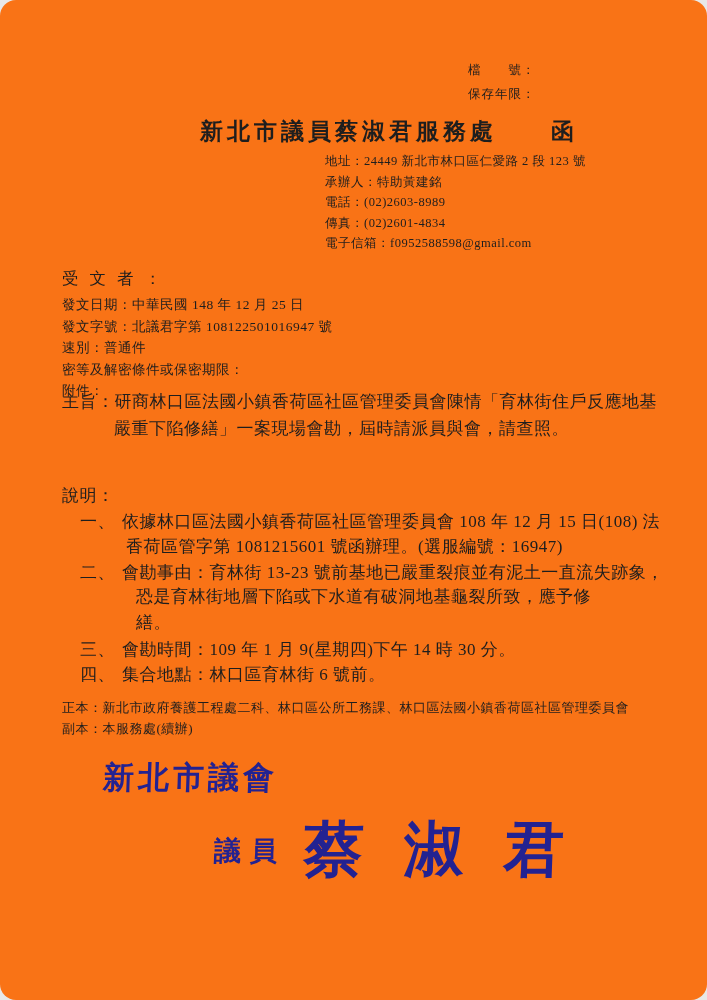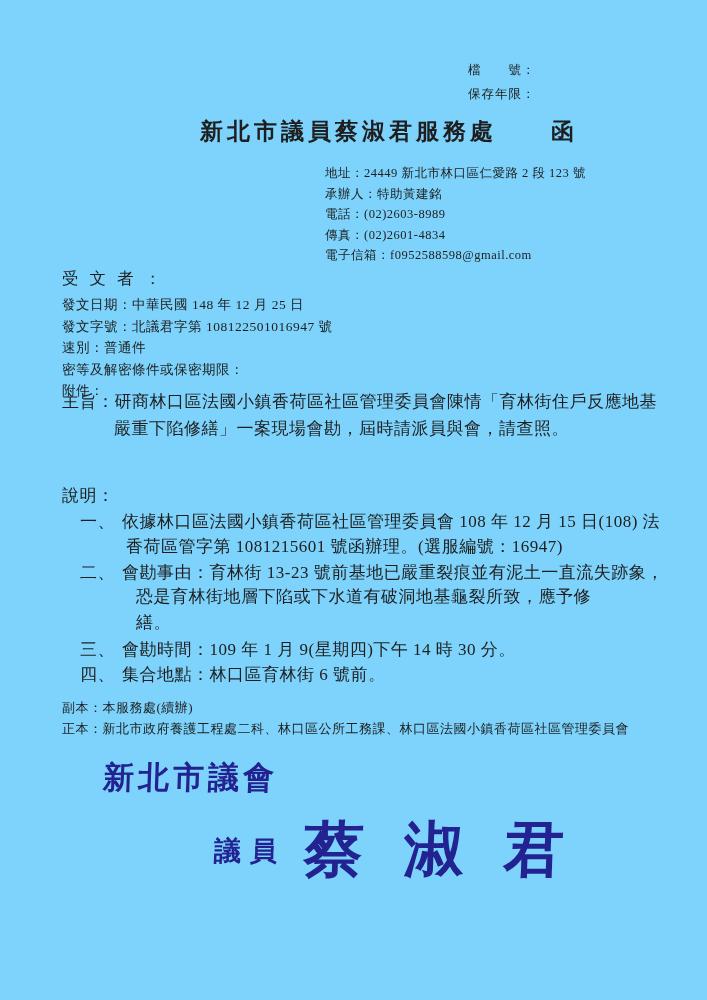--- a/index.html
+++ b/index.html
@@ -1,36 +1,37 @@
 <!DOCTYPE html>
 <html><head>
 <meta charset="utf-8">
 <style>
   * { margin:0; padding:0; box-sizing:border-box; }
   html,body { background:#e8e8e8; }
   .page {
     position:relative;
     width:707px; height:1000px;
     margin:0 auto;
-    background:#7dd3fc;
+    background:#f97316;
     font-family:"Liberation Serif","DejaVu Serif",serif;
     color:#1e1e1e;
     overflow:hidden;
+    border-radius:16px;
   }
   
   .file-block { position:absolute; left:468px; top:58px; }
   .file-block div { font-size:12.5px; line-height:24px; letter-spacing:1px; }
   
   .doc-title {
     position:absolute; left:200px; top:116px;
     font-size:23px; font-weight:700; letter-spacing:4px;
     white-space:nowrap;
   }
   
-  .sender { position:absolute; left:325px; top:151px;margin-top:12px; }
+  .sender { position:absolute; left:325px; top:151px; }
   .sender div { font-size:12.5px; line-height:20.6px; letter-spacing:0.5px; }
   
   .recipient {
     position:absolute; left:62px; top:268px;
     font-size:16.5px; letter-spacing:11px; font-weight:500;
   }
   
   .docinfo { position:absolute; left:62px; top:294px; }
   .docinfo div { font-size:13.5px; line-height:21.6px; letter-spacing:0.5px; }
   
@@ -113,22 +114,22 @@
     <div class="l marker-line"><span class="marker">二、</span><span>會勘事由：育林街 13-23 號前基地已嚴重裂痕並有泥土一直流失跡象，</span></div>
     <div class="l ind2">恐是育林街地層下陷或下水道有破洞地基龜裂所致，應予修</div>
     <div class="l ind2">繕。</div>
 
     <div class="l marker-line"><span class="marker">三、</span><span>會勘時間：109 年 1 月 9(星期四)下午 14 時 30 分。</span></div>
 
     <div class="l marker-line"><span class="marker">四、</span><span>集合地點：林口區育林街 6 號前。</span></div>
   </div>
 
   <div class="copies">
+    <div>正本：新北市政府養護工程處二科、林口區公所工務課、林口區法國小鎮香荷區社區管理委員會</div>
     <div>副本：本服務處(續辦)</div>
-    <div>正本：新北市政府養護工程處二科、林口區公所工務課、林口區法國小鎮香荷區社區管理委員會</div>
   </div>
 
   <div class="council ink" style="color: rgb(35, 34, 145);">新北市議會</div>
 
   <div class="sig-row">
     <span class="signer-title ink" style="color: rgb(35, 34, 145);">議員</span>
     <span class="signer-name ink" style="color: rgb(35, 34, 145);">蔡淑君</span>
   </div>
 
 </div>

